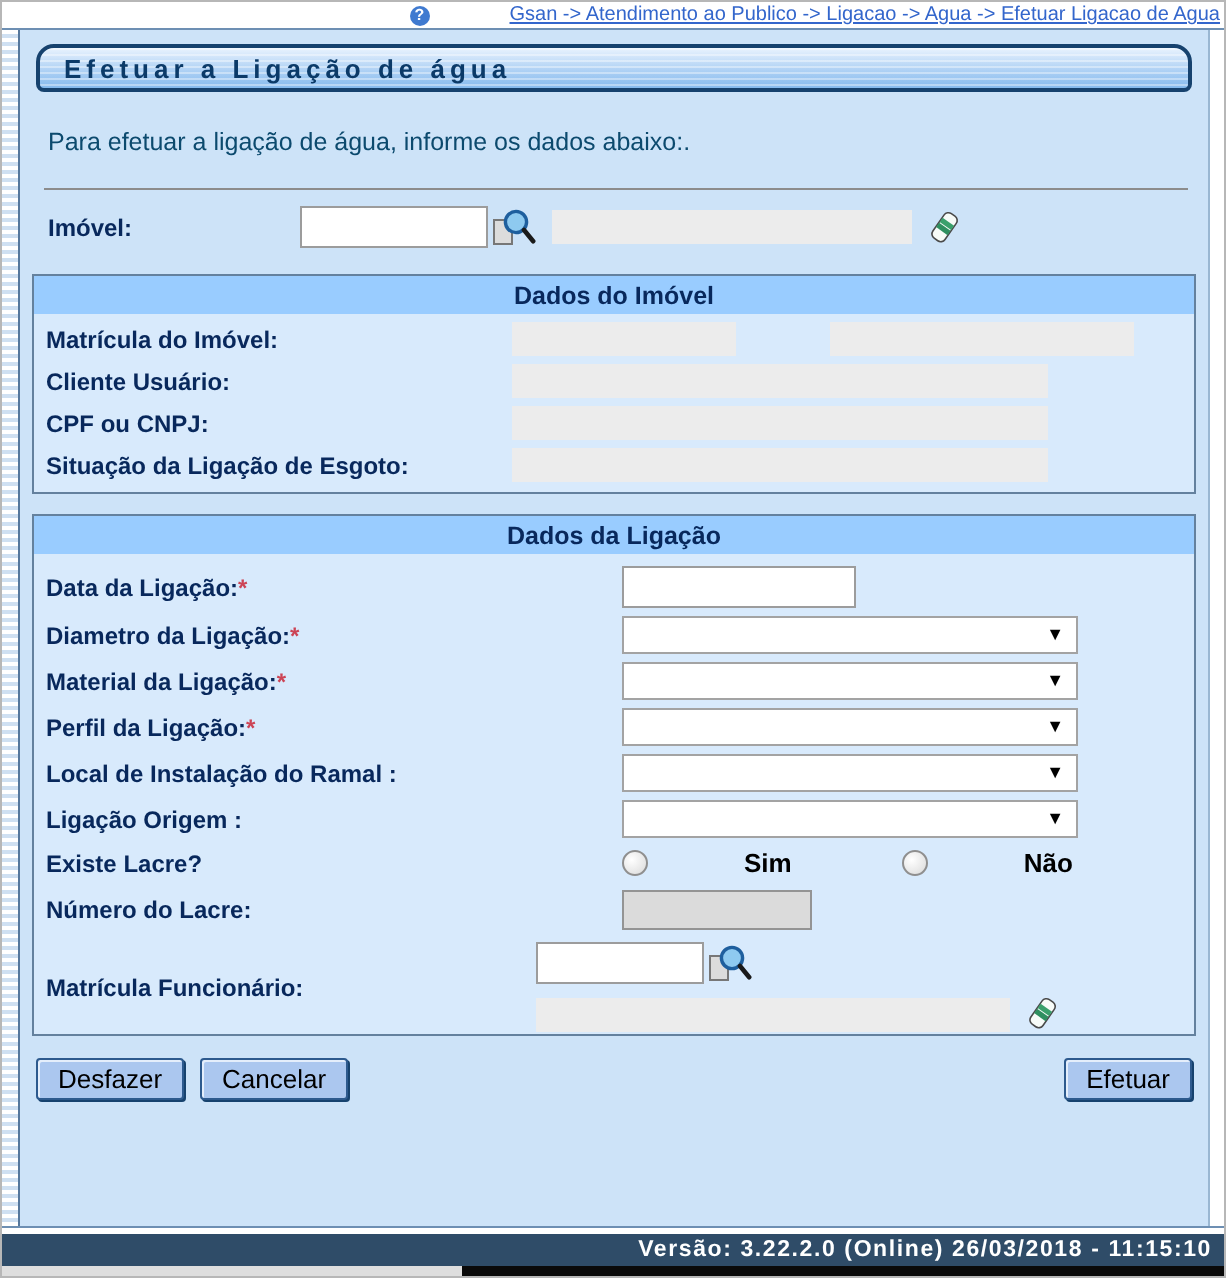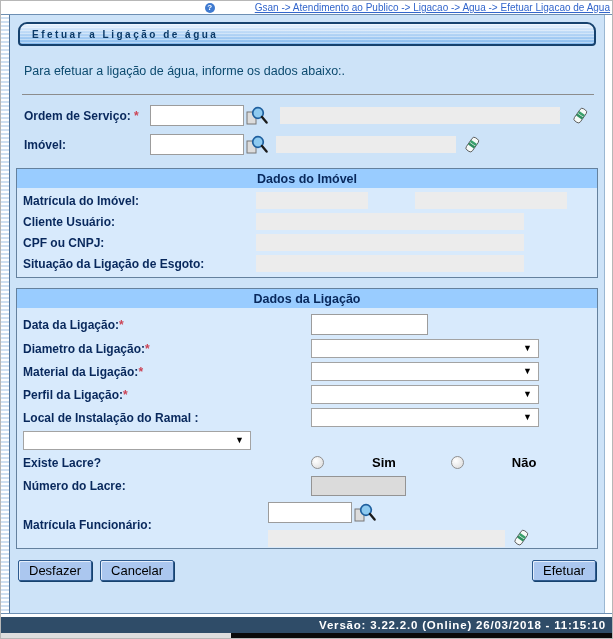--- a/index.html
+++ b/index.html
@@ -17,21 +17,21 @@
   .frame { height:600px; display:flex; border-top:1px solid #6d8fb3; border-bottom:1px solid #6d8fb3; }
   .stripes { width:9px; background:repeating-linear-gradient(to bottom, #ffffff 0 2px, #cfe0f2 2px 4px); border-right:1px solid #55779c; }
   .rgap { width:8px; background:#fff; border-left:1px solid #9ab7d2; }
   .content { flex:1; background:#cde3f8; padding:0 6px; overflow:hidden; }
 
   
   .title-bar { margin:7px 2px 0 2px; height:24px; border:2px solid #16426e; border-radius:9px 9px 4px 4px;
     background:linear-gradient(to bottom,#e9f3fe 0%,#b9d7f6 45%,#85baee 100%); position:relative; display:flex; align-items:center; padding-left:12px; }
   .title-bar::before { content:""; position:absolute; inset:0; border-radius:7px 7px 2px 2px;
     background:repeating-linear-gradient(to bottom, rgba(255,255,255,.38) 0 1px, rgba(255,255,255,0) 1px 3px); }
-  .title-text { position:relative; font-size:10px; font-weight:bold; color:#0b3a68; letter-spacing:2.5px; }
+  .title-text { position:relative; font-size:13px; font-weight:bold; color:#0b3a68; letter-spacing:2.5px; }
 
   .intro { margin:18px 6px 0 8px; font-size:12.5px; color:#0c4a6e; }
   .rule { border:none; border-top:1px solid #8c8c8c; margin:16px 4px 0 6px; }
 
   
   .frow { display:flex; align-items:center; margin-top:10px; padding-left:8px; }
   .flabel { width:126px; font-size:12px; font-weight:bold; color:#08285c; flex-shrink:0; }
   .req { color:#cc4455; font-weight:bold; }
   input.tbox { height:21px; border:1px solid #9c9c9c; background:#fff; font-size:12px; padding:0 3px; font-family:"Liberation Sans",sans-serif; }
   .w94 { width:94px; }
@@ -90,41 +90,20 @@
 
     <div class="content">
 
       <div class="title-bar">
         <span class="title-text">Efetuar a Ligação de água</span>
       </div>
 
       <p class="intro">Para efetuar a ligação de água, informe os dados abaixo:.</p>
       <hr class="rule">
 
-      <div class="frow">
-        <span class="flabel"><span>Ordem de Serviço:</span> <span class="req">*</span></span>
-        <input class="tbox w94" value="" style="">
-        <span class="icon-btn" style="margin-left:2px;">
-          <svg width="22" height="20" viewBox="0 0 22 20">
-              <rect x="1" y="6" width="9" height="12" fill="#dcdcdc" stroke="#777" stroke-width="1"></rect>
-              <circle cx="12" cy="7" r="5.3" fill="#8ecaf0" stroke="#1e5f9e" stroke-width="1.7"></circle>
-              <line x1="16" y1="11" x2="20.6" y2="16.6" stroke="#1a1a1a" stroke-width="2.3" stroke-linecap="round"></line>
-            </svg>
-        </span>
-        <span class="gray-display" style="width:280px; margin-left:12px;"></span>
-        <span class="icon-btn" style="margin-left:10px;">
-          <svg width="20" height="20" viewBox="0 0 20 20">
-              <g transform="rotate(35 10 10)">
-                <rect x="6.3" y="2" width="7.4" height="15" rx="2.6" fill="#f7fbf8" stroke="#4a4a4a" stroke-width="0.8"></rect>
-                <rect x="6.5" y="6.2" width="7" height="2.6" fill="#3aa06c"></rect>
-                <rect x="6.5" y="9.3" width="7" height="2.6" fill="#2f8f60"></rect>
-              </g>
-            </svg>
-        </span>
-      </div>
 
       <div class="frow" style="margin-top:8px;">
         <span class="flabel">Imóvel:</span>
         <input class="tbox w94" value="" style="">
         <span class="icon-btn" style="margin-left:2px;">
           <svg width="22" height="20" viewBox="0 0 22 20">
               <rect x="1" y="6" width="9" height="12" fill="#dcdcdc" stroke="#777" stroke-width="1"></rect>
               <circle cx="12" cy="7" r="5.3" fill="#8ecaf0" stroke="#1e5f9e" stroke-width="1.7"></circle>
               <line x1="16" y1="11" x2="20.6" y2="16.6" stroke="#1a1a1a" stroke-width="2.3" stroke-linecap="round"></line>
             </svg>
@@ -184,20 +163,21 @@
           <span class="slabel2"><span>Perfil da Ligação:</span><span class="req">*</span></span>
           <div class="selectbox"><span></span><span class="arrow">▼</span></div>
         </div>
 
         <div class="srow">
           <span class="slabel2">Local de Instalação do Ramal :</span>
           <div class="selectbox"><span></span><span class="arrow">▼</span></div>
         </div>
 
         <div class="srow">
+          <span class="slabel2">Ligação Origem :</span>
           <div class="selectbox"><span></span><span class="arrow">▼</span></div>
         </div>
 
         <div class="srow" style="margin-top:5px;">
           <span class="slabel2">Existe Lacre?</span>
           <span class="radio"></span>
           <span class="radio-label">Sim</span>
           <span class="radio"></span>
           <span class="radio-label">Não</span>
         </div>

